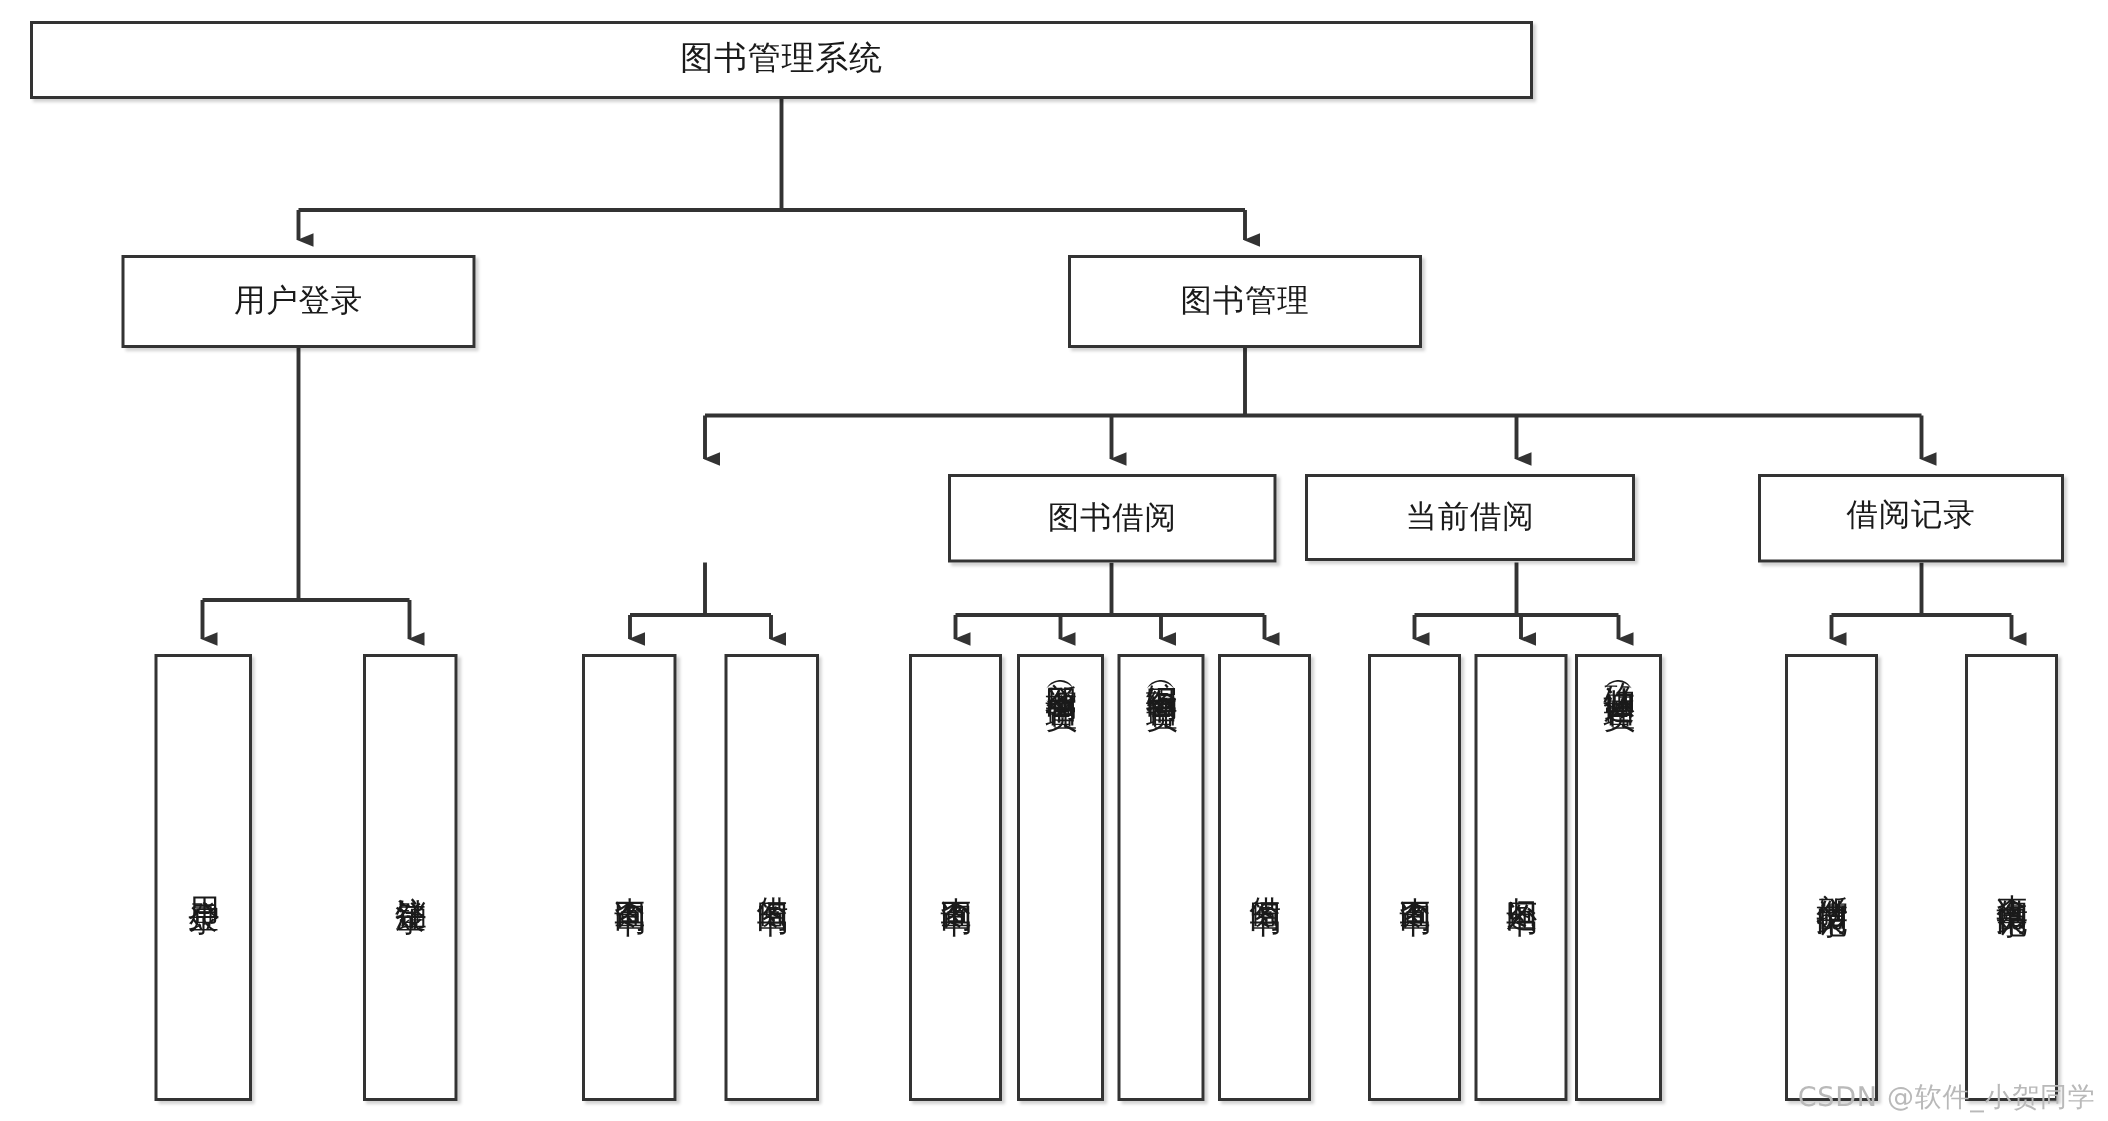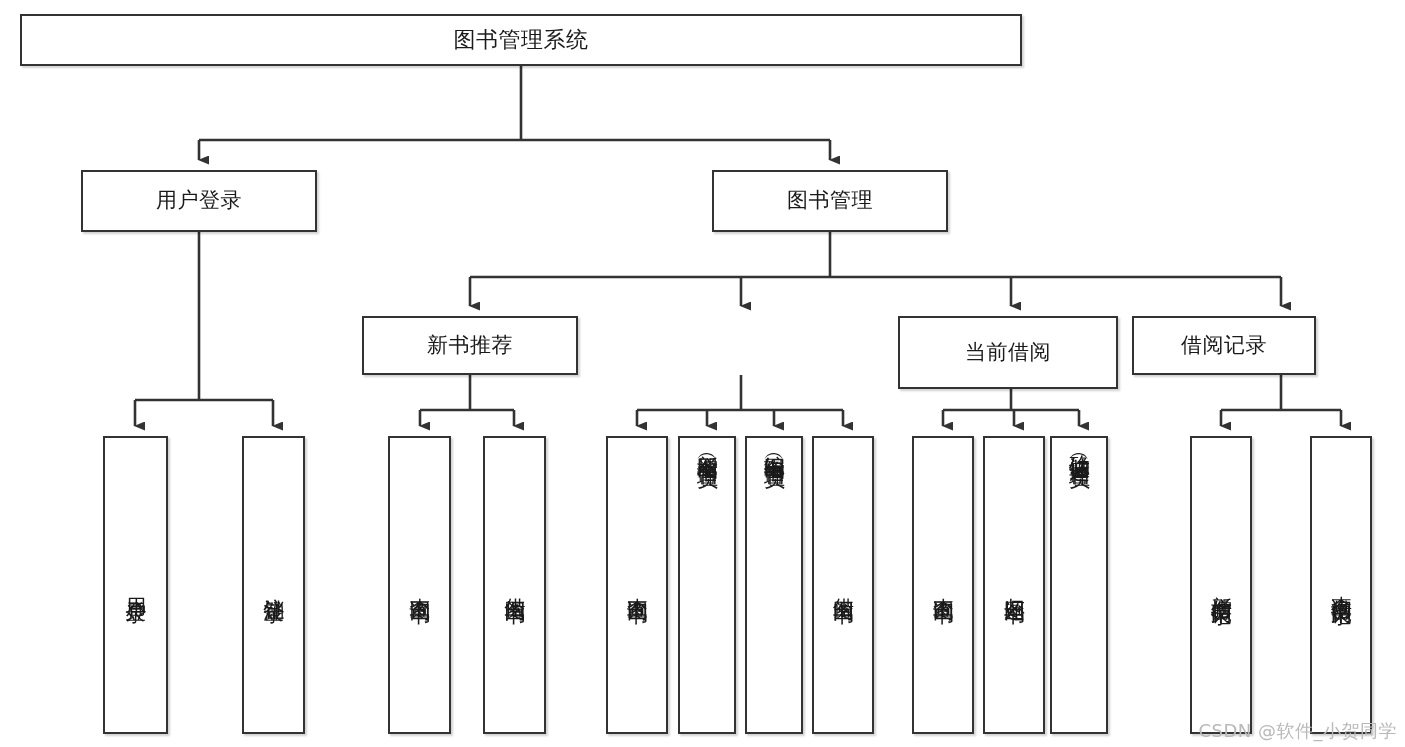--- a/index.html
+++ b/index.html
@@ -132,27 +132,27 @@
     <span>图书管理系统</span>
   </div>
 
   <div class="node horiz" style="left:81px; top:170px; width:236px; height:62px;">
     <span>用户登录</span>
   </div>
   <div class="node horiz" style="left:712px; top:170px; width:236px; height:62px;justify-content:center;">
     <span>图书管理</span>
   </div>
 
-  <div class="node horiz" style="left:362px; top:316px; width:216px; height:59px;">
-    <span>新书推荐</span>
-  </div>
-  <div class="node horiz" style="left:898px; top:316px; width:220px; height:73px;text-align:right;">
+  <div class="node horiz" style="left:632px; top:316px; width:219px; height:59px;">
+    <span>图书借阅</span>
+  </div>
+  <div class="node horiz" style="left:870px; top:316px; width:220px; height:58px;text-align:right;">
     <span>当前借阅</span>
   </div>
-  <div class="node horiz" style="left:1132px; top:316px; width:184px; height:59px;">
+  <div class="node horiz" style="left:1172px; top:316px; width:204px; height:59px;font-family:Liberation Mono, monospace;">
     <span>借阅记录</span>
   </div>
 
   <div class="node vert center-mid" style="left:103px; top:436px; width:65px; height:298px;">
     <span class="vtext">用户登录</span>
   </div>
   <div class="node vert center-mid" style="left:242px; top:436px; width:63px; height:298px;">
     <span class="vtext">注销登录</span>
   </div>
 

